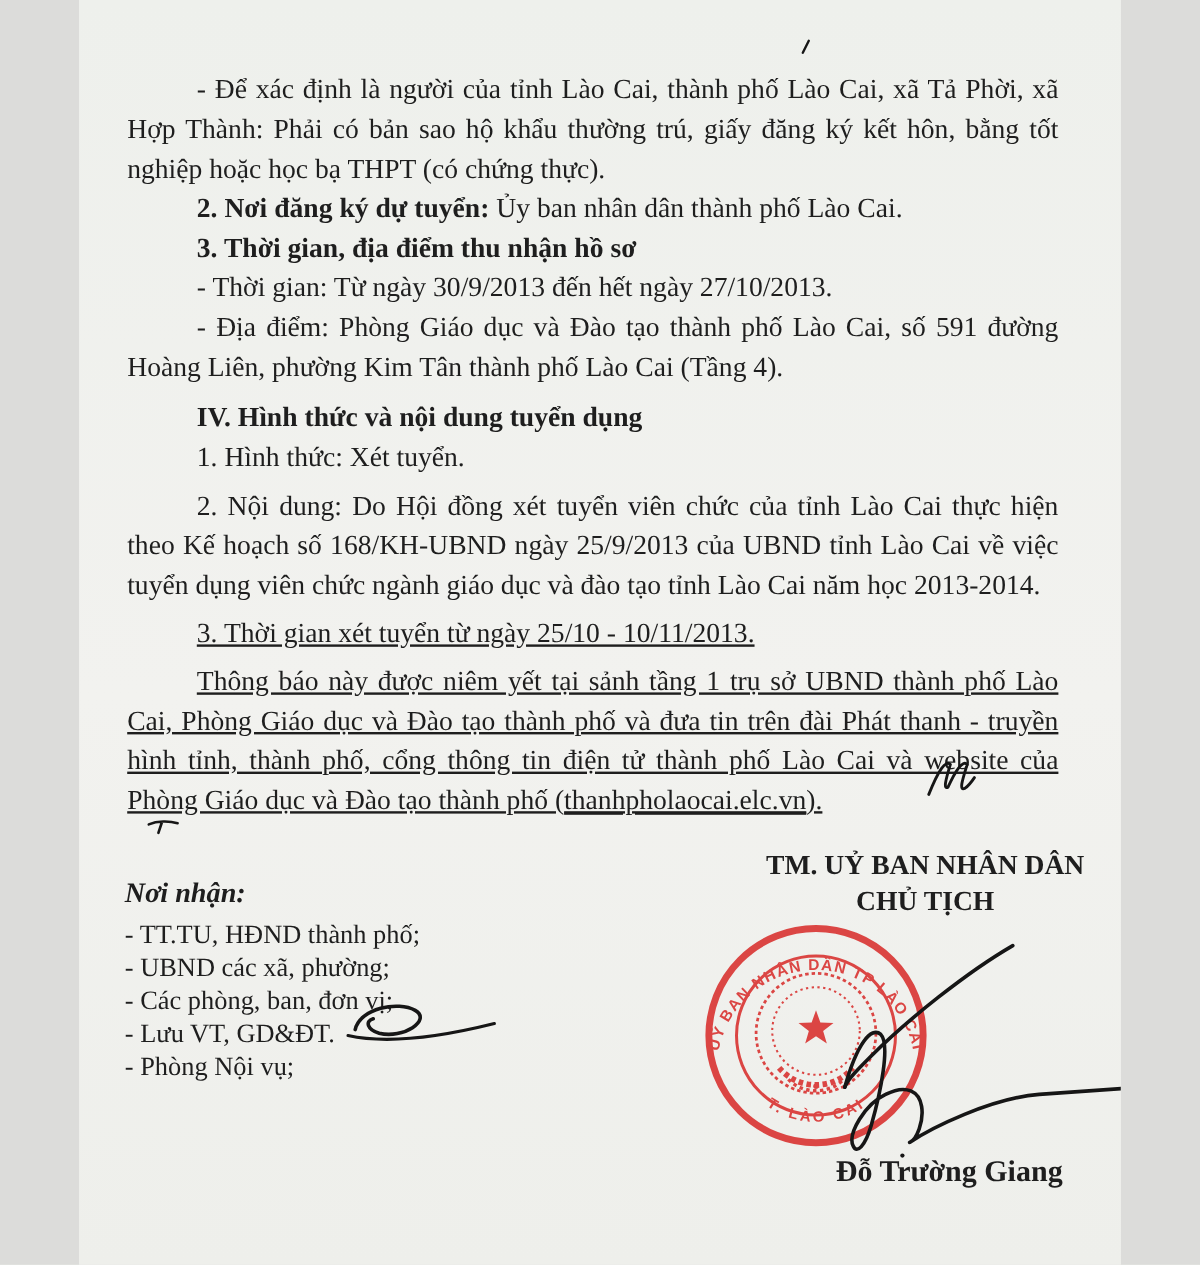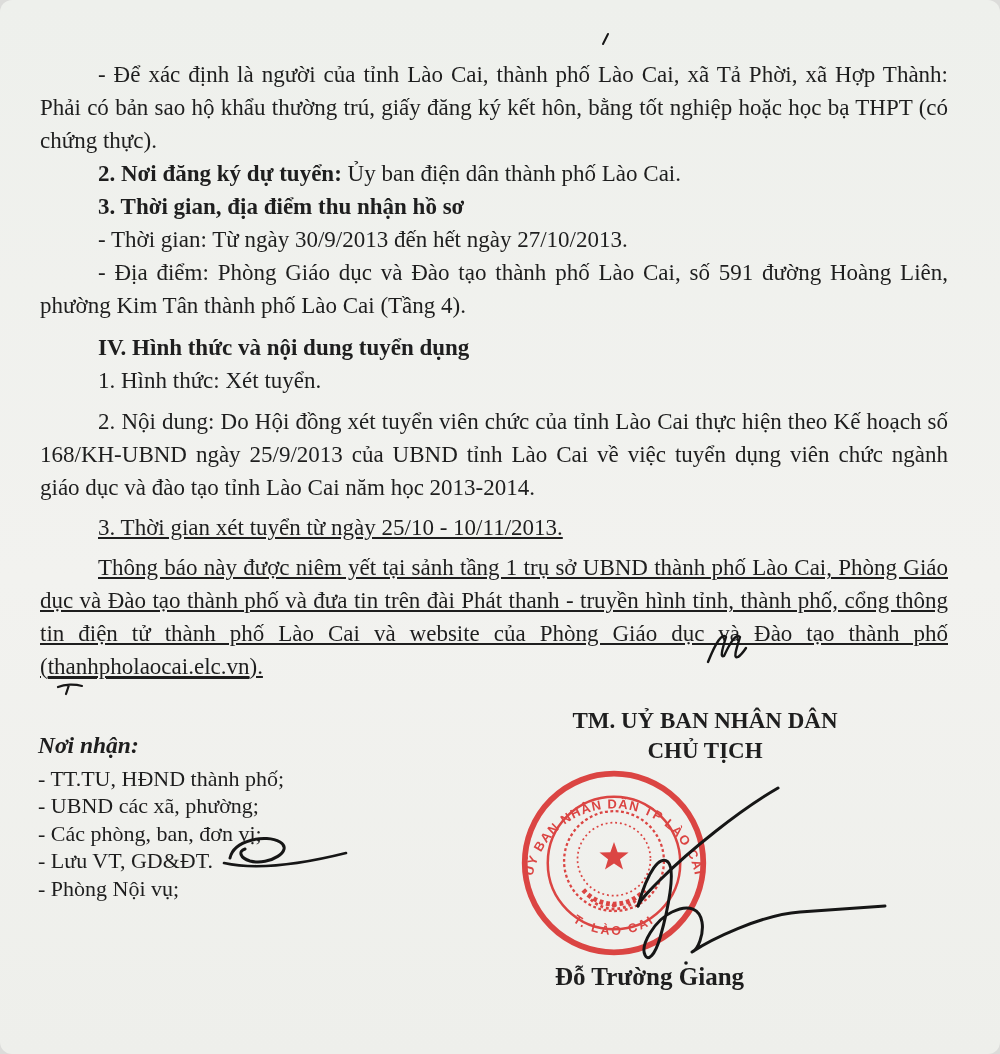--- a/index.html
+++ b/index.html
@@ -1,38 +1,37 @@
 <!DOCTYPE html>
 <html style="--paper: #f0f1ee; --ink: #1e1e1e; --seal: #d93331;"><head>
 <meta charset="utf-8">
 <style>
   * { margin:0; padding:0; box-sizing:border-box; }
   body { font-family:"Liberation Serif", serif; background:#dcdcda; }
   .page {
-    position:relative; width:1000px; height:1054px; margin:0 auto;
+    position:relative; width:868px; height:1054px; margin:0 auto;
     background: var(--paper, #f0f1ee);
     background-image: linear-gradient(180deg, #eef0ec 0%, #f2f2ef 55%, #eeefeb 100%);
     color: var(--ink, #1e1e1e);
     overflow:hidden;
-    border-radius:12px;
   }
   .body-text { padding:58px 52px 0 40px; font-size:23px; line-height:33px; }
   .para { text-align:justify; text-indent:58px; }
   .para.noj { text-align:left; }
   .bold { font-weight:bold; }
   .sec-heading { font-weight:bold; text-indent:58px; margin-top:9px; }
   .mt1 { } .mt2 { margin-top:8px; } .mt3 { margin-top:7px;text-decoration:underline; }
   .doc-link { text-decoration:underline; text-underline-offset:3px; color:inherit; cursor:pointer; }
 
   .recipients { position:absolute; left:38px; top:700px; font-size:22px; line-height:27.5px;margin-top:32px; }
   .recipients-heading { font-weight:bold; font-style:italic; font-size:23.5px; margin-bottom:5px; }
 
   .authority { position:absolute; left:505px; top:706px; width:400px; text-align:center;
                font-weight:bold; font-size:23px; line-height:30px; }
-  .signer-name { position:absolute; left:555px; top:963px; width:340px; 
+  .signer-name { position:absolute; left:555px; top:963px; width:340px; text-align:center;
                  font-weight:bold; font-size:25px; }
 
   .seal-wrap { position:absolute; left:518px; top:768px; width:192px; height:190px; }
   .seal-stroke { stroke: var(--seal, #d93331); fill:none; }
   .seal-fill   { fill: var(--seal, #d93331); }
   .seal-text   { fill: var(--seal, #d93331); font-family:"Liberation Sans", sans-serif; font-weight:bold; }
 
   .sig-wrap { position:absolute; left:555px; top:735px; width:350px; height:245px; }
   .ink-stroke { stroke:#161616; fill:none; stroke-linecap:round; stroke-linejoin:round; }
 
@@ -44,21 +43,21 @@
 </head>
 <body>
 
 <div class="page">
 
   <div class="body-text">
     <p class="para">
       <span>- Để xác định là người của tỉnh Lào Cai, thành phố Lào Cai, xã Tả Phời, xã Hợp Thành: Phải có bản sao hộ khẩu thường trú, giấy đăng ký kết hôn, bằng tốt nghiệp hoặc học bạ THPT (có chứng thực).</span>
     </p>
     <p class="para">
-      <span class="bold">2. Nơi đăng ký dự tuyển:</span><span> Ủy ban điện dân thành phố Lào Cai.</span>
+      <span class="bold">2. Nơi đăng ký dự tuyển:</span><span> Ủy ban nhân dân thành phố Lào Cai.</span>
     </p>
     <p class="para bold noj">3. Thời gian, địa điểm thu nhận hồ sơ</p>
     <p class="para noj">- Thời gian: Từ ngày 30/9/2013 đến hết ngày 27/10/2013.</p>
     <p class="para">- Địa điểm: Phòng Giáo dục và Đào tạo thành phố Lào Cai, số 591 đường Hoàng Liên, phường Kim Tân thành phố Lào Cai (Tầng 4).</p>
 
     <p class="sec-heading">IV. Hình thức và nội dung tuyển dụng</p>
     <p class="para noj mt1">1. Hình thức: Xét tuyển.</p>
     <p class="para mt2">2. Nội dung: Do Hội đồng xét tuyển viên chức của tỉnh Lào Cai thực hiện theo Kế hoạch số 168/KH-UBND ngày 25/9/2013 của UBND tỉnh Lào Cai về việc tuyển dụng viên chức ngành giáo dục và đào tạo tỉnh Lào Cai năm học 2013-2014.</p>
     <p class="para noj mt3">3. Thời gian xét tuyển từ ngày 25/10 - 10/11/2013.</p>
 

